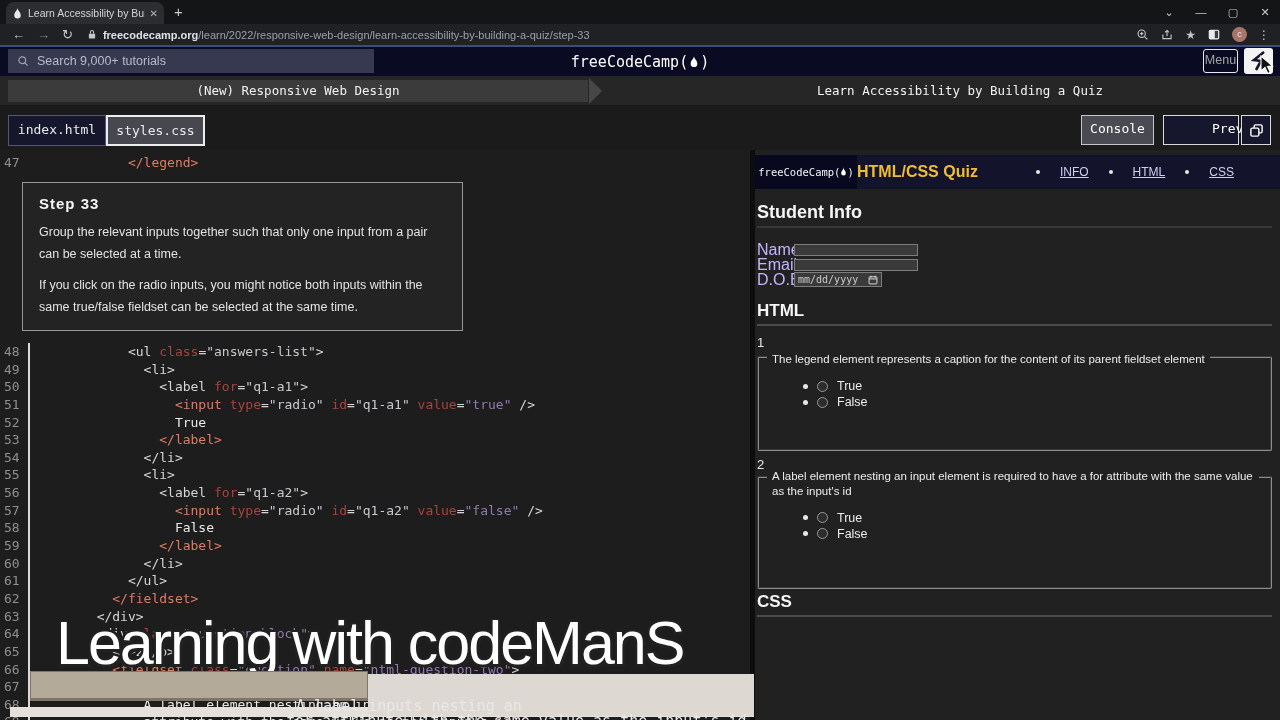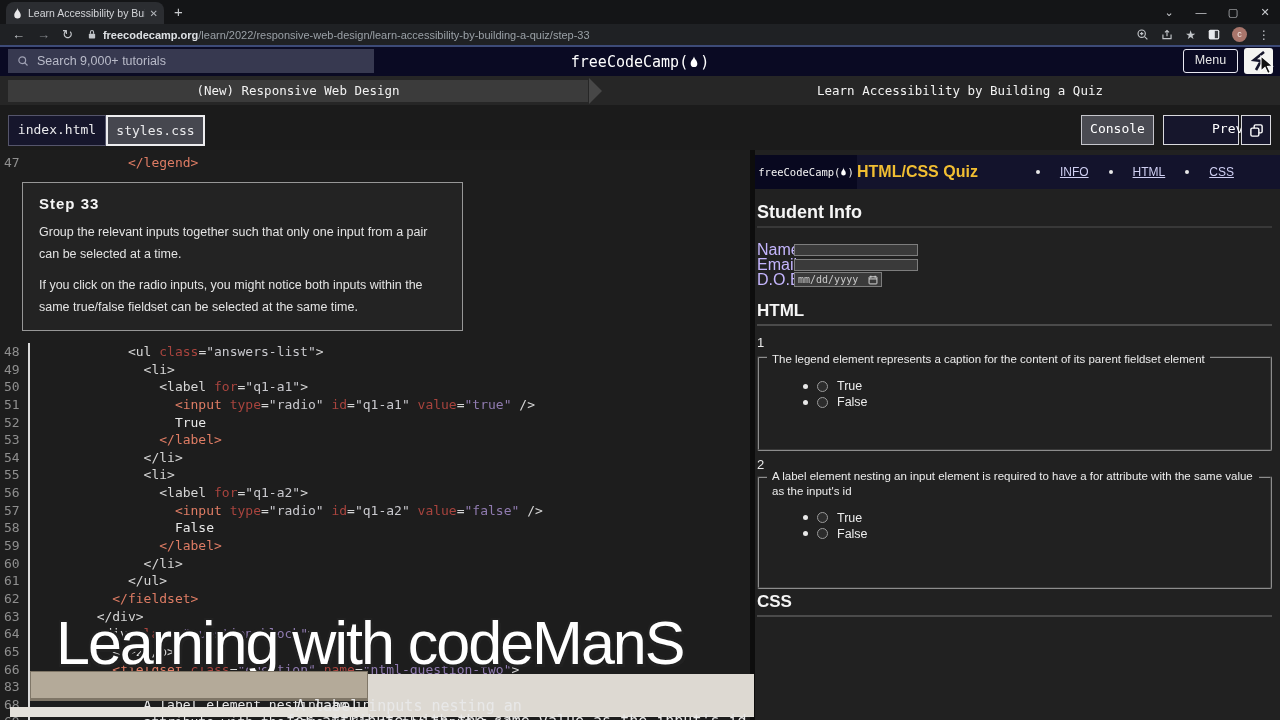--- a/index.html
+++ b/index.html
@@ -22,21 +22,21 @@
   #url-text .domain { color:#dde0e4; font-weight:bold; }
   #chrome-right { display:flex; align-items:center; gap:11px; margin-right:10px; }
   #avatar { width:15px; height:15px; border-radius:50%; background:#a8756b; color:#f2e7e4; font-size:9px; text-align:center; line-height:15px; }
   #blue-line { position:absolute; top:45px; left:0; width:1280px; height:2px; background:#3d4b78; }
 
   
   #fcc-header { position:absolute; top:47px; left:0; width:1280px; height:29px; background:#0a0a23; }
   #fcc-search { position:absolute; left:8px; top:2px; width:366px; height:24px; background:#373950; display:flex; align-items:center; gap:8px; padding:0 9px; }
   #fcc-search-text { font-size:12.5px; color:#b9bbc9; }
   #fcc-logo { position:absolute; left:0; right:0; top:0; height:29px; display:flex; align-items:center; justify-content:center; color:#fff; font-size:15px; }
-  #menu-btn { position:absolute; right:42px; top:2px; width:55px; height:24px; border:1.5px solid #e9e9f2; border-radius:3px; color:#e5e5e5; font-size:12.5px; text-align:center; line-height:21px; background:transparent; }
+  #menu-btn { position:absolute; right:42px; top:2px; width:35px; height:24px; border:1.5px solid #e9e9f2; border-radius:3px; color:#a3a3a3; font-size:12.5px; text-align:center; line-height:21px; background:transparent; }
   #white-s-btn { position:absolute; right:7px; top:1px; width:29px; height:26px; background:#f4f4f2; border-radius:3px; display:flex; align-items:center; justify-content:center; }
   #mouse-cursor { position:absolute; right:5px; top:8px; }
 
   
   #course-bar { position:absolute; top:76px; left:0; width:1280px; height:29px; background:#262626; }
   #course-segment { position:absolute; left:8px; top:4px; width:580px; height:22px; background:#3b3b3b; color:#f2f2f2; font-size:12.5px; text-align:center; line-height:22px; }
   #course-arrow { position:absolute; left:589px; top:2px; width:0; height:0; border-top:13px solid transparent; border-bottom:13px solid transparent; border-left:13px solid #474747; }
   #course-title { position:absolute; left:640px; right:0; top:4px; height:22px; color:#f2f2f2; font-size:12.5px; text-align:center; line-height:22px; }
 
   
@@ -224,21 +224,21 @@
         <div class="code-row"><span class="gutter">57</span><span class="code-text"><span class="tk-pln">                  </span><span class="tk-tagw">&lt;input </span><span class="tk-attr">type</span><span class="tk-pln">=</span><span class="tk-val">"radio" </span><span class="tk-attr">id</span><span class="tk-pln">=</span><span class="tk-val">"q1-a2" </span><span class="tk-attr">value</span><span class="tk-pln">=</span><span class="tk-bool">"false"</span><span class="tk-tag"> /&gt;</span></span></div>
         <div class="code-row"><span class="gutter">58</span><span class="code-text"><span class="tk-pln">                  </span><span class="tk-txt">False</span></span></div>
         <div class="code-row"><span class="gutter">59</span><span class="code-text"><span class="tk-pln">                </span><span class="tk-tagw">&lt;/label&gt;</span></span></div>
         <div class="code-row"><span class="gutter">60</span><span class="code-text"><span class="tk-pln">              </span><span class="tk-tag">&lt;/li&gt;</span></span></div>
         <div class="code-row"><span class="gutter">61</span><span class="code-text"><span class="tk-pln">            </span><span class="tk-tag">&lt;/ul&gt;</span></span></div>
         <div class="code-row"><span class="gutter">62</span><span class="code-text"><span class="tk-pln">          </span><span class="tk-tagw">&lt;/fieldset&gt;</span></span></div>
         <div class="code-row"><span class="gutter">63</span><span class="code-text"><span class="tk-pln">        </span><span class="tk-tag">&lt;/div&gt;</span></span></div>
         <div class="code-row"><span class="gutter">64</span><span class="code-text"><span class="tk-pln">        </span><span class="tk-tag">&lt;div </span><span class="tk-attr">class</span><span class="tk-pln">=</span><span class="tk-bool">"question-block"</span><span class="tk-tag">&gt;</span></span></div>
         <div class="code-row"><span class="gutter">65</span><span class="code-text"><span class="tk-pln">          </span><span class="tk-tag">&lt;p&gt;</span><span class="tk-txt">2</span><span class="tk-tag">&lt;/p&gt;</span></span></div>
         <div class="code-row"><span class="gutter">66</span><span class="code-text"><span class="tk-pln">          </span><span class="tk-tagw">&lt;fieldset </span><span class="tk-attr">class</span><span class="tk-pln">=</span><span class="tk-bool">"question" </span><span class="tk-attr">name</span><span class="tk-pln">=</span><span class="tk-bool">"html-question-two"</span><span class="tk-tag">&gt;</span></span></div>
-        <div class="code-row"><span class="gutter">83</span><span class="code-text"><span class="tk-pln">            </span><span class="tk-tagw">&lt;legend&gt;</span></span></div>
+        <div class="code-row"><span class="gutter">67</span><span class="code-text"><span class="tk-pln">            </span><span class="tk-tagw">&lt;legend&gt;</span></span></div>
         <div class="code-row"><span class="gutter">68</span><span class="code-text"><span class="tk-pln">              </span><span class="tk-txt">A label element nesting an input element is required to have a for</span></span></div>
         <div class="code-row"><span class="gutter">69</span><span class="code-text"><span class="tk-pln">              </span><span class="tk-txt">attribute with the same value as the input's id</span></span></div>
       </div>
   </div>
 
   <div id="pane-divider"></div>
 
   <div id="preview">
     <div id="quiz-header">
       <div id="quiz-logo-box" class="mono">

